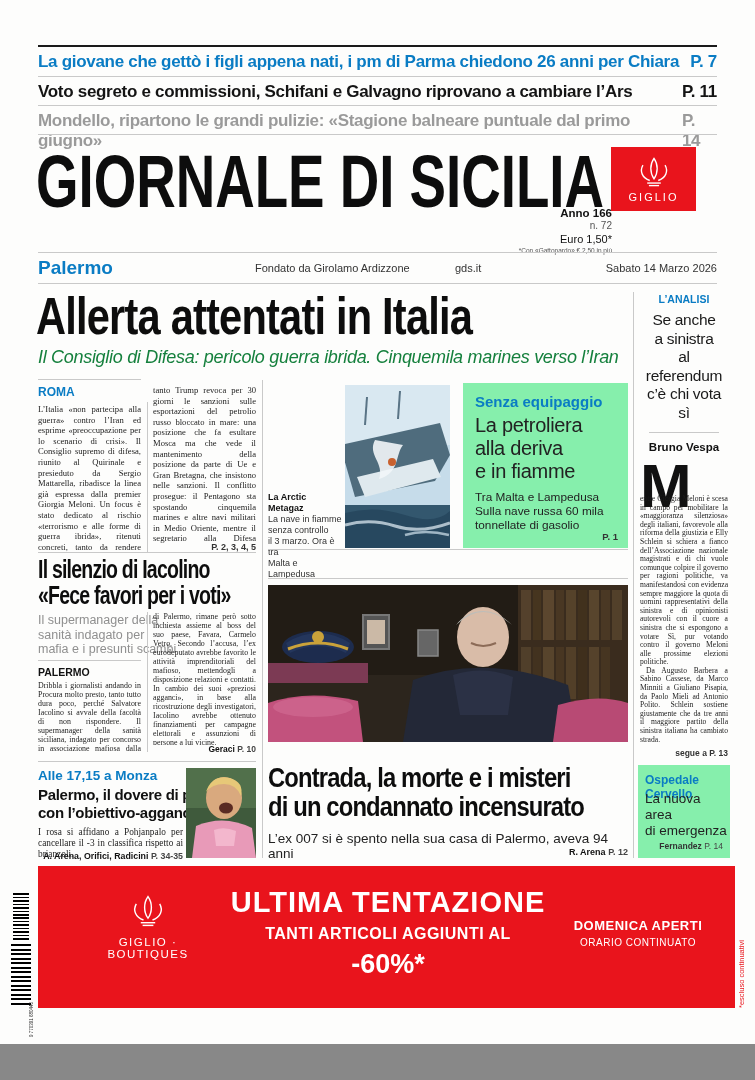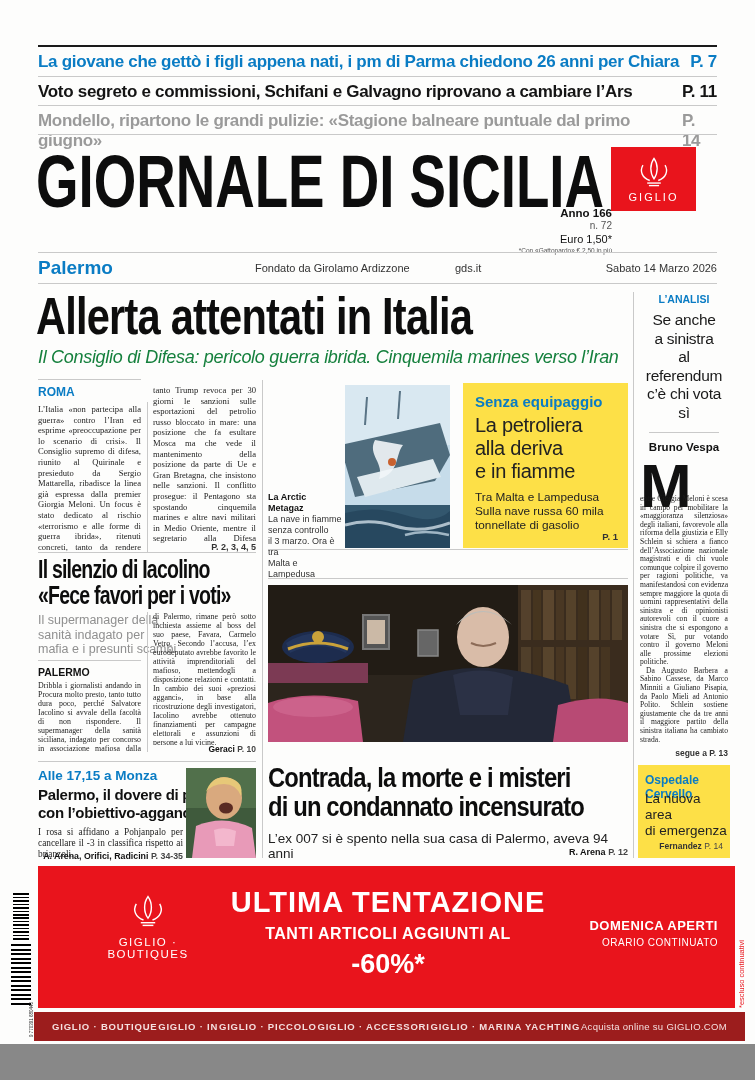--- a/index.html
+++ b/index.html
@@ -11,21 +11,21 @@
   .vr{position:absolute;width:1px;background:#c9c9c9;}
   .teaser{position:absolute;left:38px;width:679px;display:flex;justify-content:space-between;
           font-weight:700;font-size:17px;letter-spacing:-0.3px;}
   .t-blue{color:#0a7cc4;}
   .t-black{color:#141414;}
   .t-gray{color:#9a9a9a;}
   .cond{transform-origin:0 0;font-weight:900;letter-spacing:-1px;color:#0d0d0d;line-height:1.02;}
   .serif{font-family:"Liberation Serif",serif;text-align:justify;color:#1c1c1c;}
   .kicker{color:#0a7cc4;font-weight:700;}
   .pre{white-space:pre-line;}
-  .graybox{background:#fde047;text-decoration:underline;}
+  .graybox{background:#86efac;text-decoration:underline;}
   .pgref{font-weight:700;color:#444;}
   .adwhite{color:#fff;}
 </style>
 </head>
 <body>
 
 <div class="page">
 
   <div class="hr dark" style="left:38px;top:45px;width:679px;"></div>
   <div class="teaser t-blue" style="top:52px;">
@@ -246,33 +246,25 @@
             <path d="M14 34 L26 34"></path>
         </g>
       </svg>
       <div class="adwhite" style="font-size:11.5px;letter-spacing:1.5px;margin-top:4px;">GIGLIO · BOUTIQUES</div>
     </div>
     <div class="abs adwhite" style="left:185px;top:20px;width:330px;text-align:center;">
       <div style="font-size:29px;font-weight:700;letter-spacing:1px;">ULTIMA TENTAZIONE</div>
       <div style="font-size:16px;font-weight:700;letter-spacing:0.5px;margin-top:6px;">TANTI ARTICOLI AGGIUNTI AL</div>
       <div style="font-size:27px;font-weight:700;margin-top:6px;">-60%*</div>
     </div>
-    <div class="abs adwhite" style="left:520px;top:52px;width:160px;text-align:right;">
+    <div class="abs adwhite" style="left:520px;top:52px;width:160px;text-align:center;">
       <div style="font-size:13px;font-weight:700;letter-spacing:0.5px;">DOMENICA APERTI</div>
       <div style="font-size:10px;letter-spacing:0.5px;margin-top:4px;">ORARIO CONTINUATO</div>
     </div>
   </div>
   <div class="abs" style="left:737px;top:880px;height:128px;writing-mode:vertical-rl;transform:rotate(180deg);font-size:7.5px;color:#e9141c;">*escluso continuativi</div>
 
   <div class="abs" style="left:13px;top:893px;width:16px;height:48px;background:repeating-linear-gradient(180deg,#000 0 1.5px,#fff 1.5px 3.5px);"></div>
   <div class="abs" style="left:11px;top:944px;width:20px;height:62px;background:repeating-linear-gradient(180deg,#000 0 2px,#fff 2px 4.5px);"></div>
   <div class="abs" style="left:29px;top:1002px;font-size:4.5px;color:#222;writing-mode:vertical-rl;transform:rotate(180deg);transform-origin:center;">9 770391 680440</div>
 
-  <div class="abs" style="left:34px;top:1012px;width:711px;height:29px;background:#9c1d1d;display:flex;align-items:center;justify-content:space-between;padding:0 18px;box-sizing:border-box;color:#f5dfdf;font-weight:700;font-size:9.5px;letter-spacing:0.8px;">
-    <span>GIGLIO · BOUTIQUE</span>
-    <span>GIGLIO · IN</span>
-    <span>GIGLIO · PICCOLO</span>
-    <span>GIGLIO · ACCESSORI</span>
-    <span>GIGLIO · MARINA YACHTING</span>
-    <span style="font-weight:400;letter-spacing:0.3px;">Acquista online su GIGLIO.COM</span>
-  </div>
 
 </div>
 
 </body></html>

